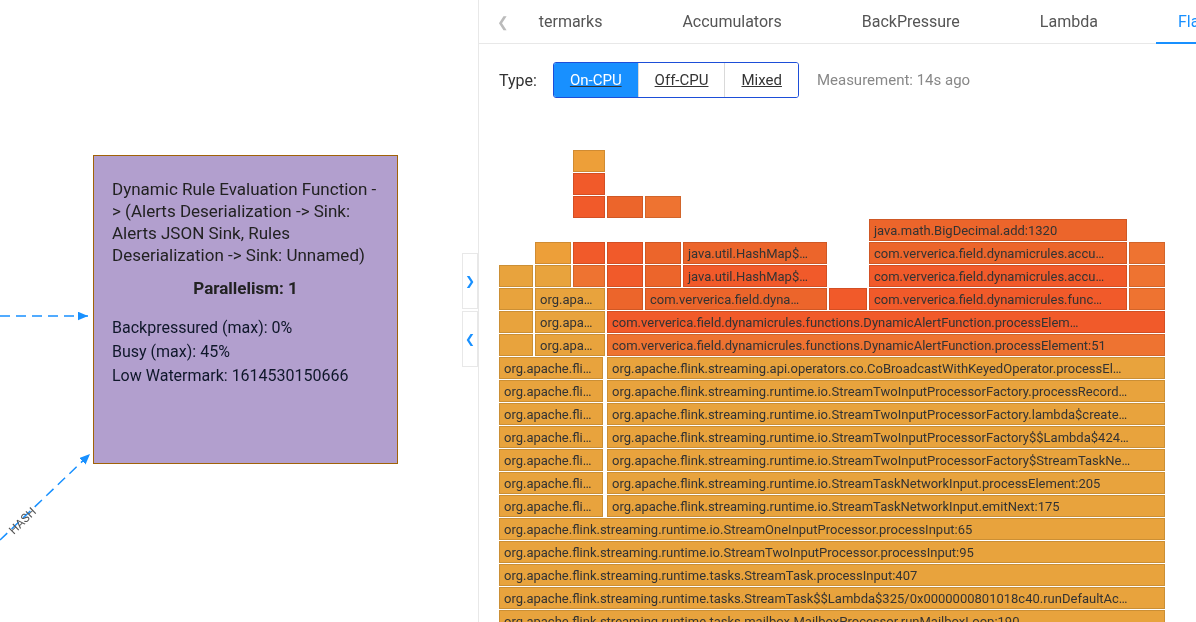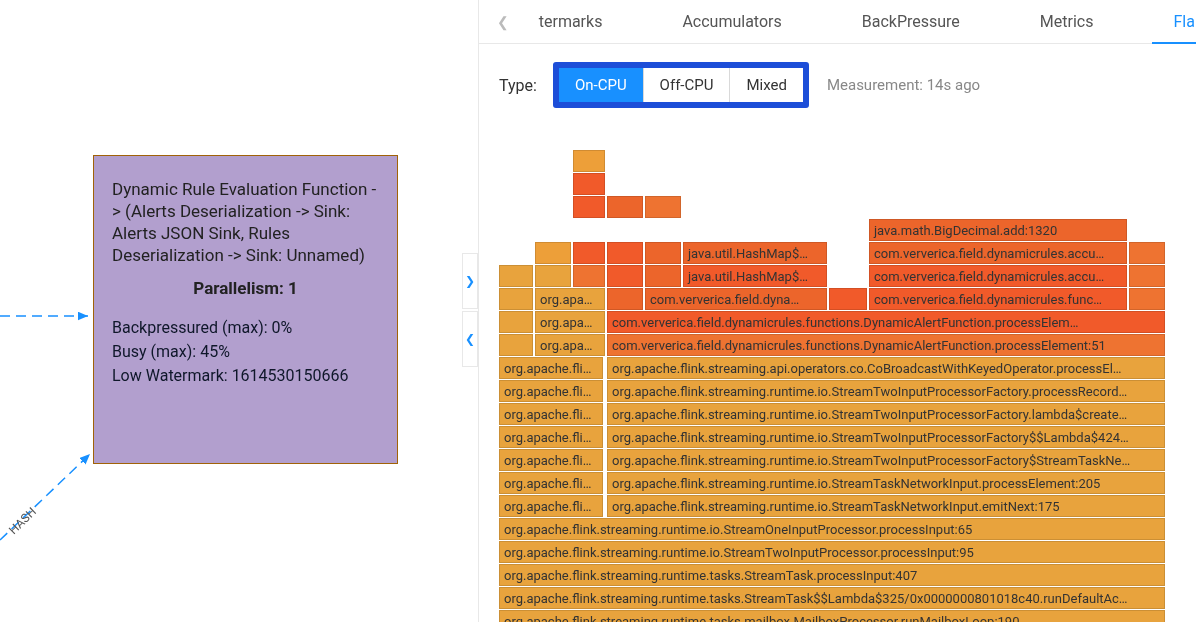--- a/index.html
+++ b/index.html
@@ -21,21 +21,21 @@
 .collapse-right { top: 253px; }
 .collapse-left { top: 311px; }
 
 .tabs { display: flex; align-items: center; height: 44px; border-bottom: 1px solid #e8e8e8; padding: 0 10px; }
 .tab-arrow { color: #bbb; padding: 0 8px; cursor: pointer; font-size: 14px; }
 .tab-item { padding: 0 22px; height: 44px; line-height: 44px; font-size: 16px; color: #555; cursor: pointer; }
 .tab-item.active { color: #1890ff; border-bottom: 2px solid #1890ff; }
 
 .controls { display: flex; align-items: center; padding: 18px 20px 14px; gap: 6px; }
 .type-label { font-size: 16px; color: #333; margin-right: 10px; text-align: right; }
-.btn-group { display: flex; border: 6px solid #1d4ed8; border-radius: 3px; overflow: hidden; }
+.btn-group { display: flex; border: 1px solid #1d4ed8; border-radius: 3px; overflow: hidden; text-decoration: underline; }
 .btn-g { padding: 8px 16px; font-size: 15px; background: #fff; cursor: pointer; border-right: 1px solid #d9d9d9; }
 .btn-g:last-child { border-right: none; }
 .btn-g.active { background: #1890ff; color: #fff; }
 .measurement { margin-left: 12px; font-size: 15px; color: #888; }
 
 .flame { position: absolute; left: 20px; top: 150px; width: 668px; }
 .frow { position: relative; height: 23px; }
 .fcell { position: absolute; height: 22px; line-height: 22px; padding: 0 4px; font-size: 13px; white-space: nowrap; overflow: hidden; text-overflow: ellipsis; border: 1px solid rgba(0,0,0,0.12); cursor: pointer; color: #333; }
 .c-or { background: #e8a33d; }
 .c-ol { background: #ed9f39; }
@@ -76,21 +76,21 @@
   <span>❮</span>
 </div>
 
 <div class="right-panel">
   <div class="tabs">
     <span class="tab-arrow">❮</span>
     <div id="tabs-host" style="display:flex;flex:1;justify-content:center;gap:36px;">
         <div class="tab-item">termarks</div>
         <div class="tab-item">Accumulators</div>
         <div class="tab-item">BackPressure</div>
-        <div class="tab-item">Metrics</div>
+        <div class="tab-item">Lambda</div>
         <div class="tab-item active">FlameGraph</div>
       </div>
     <span class="tab-arrow">❯</span>
   </div>
 
   <div class="controls">
     <span class="type-label">Type:</span>
     <div class="btn-group" id="btn-group">
         <div class="btn-g active">On-CPU</div>
         <div class="btn-g">Off-CPU</div>

